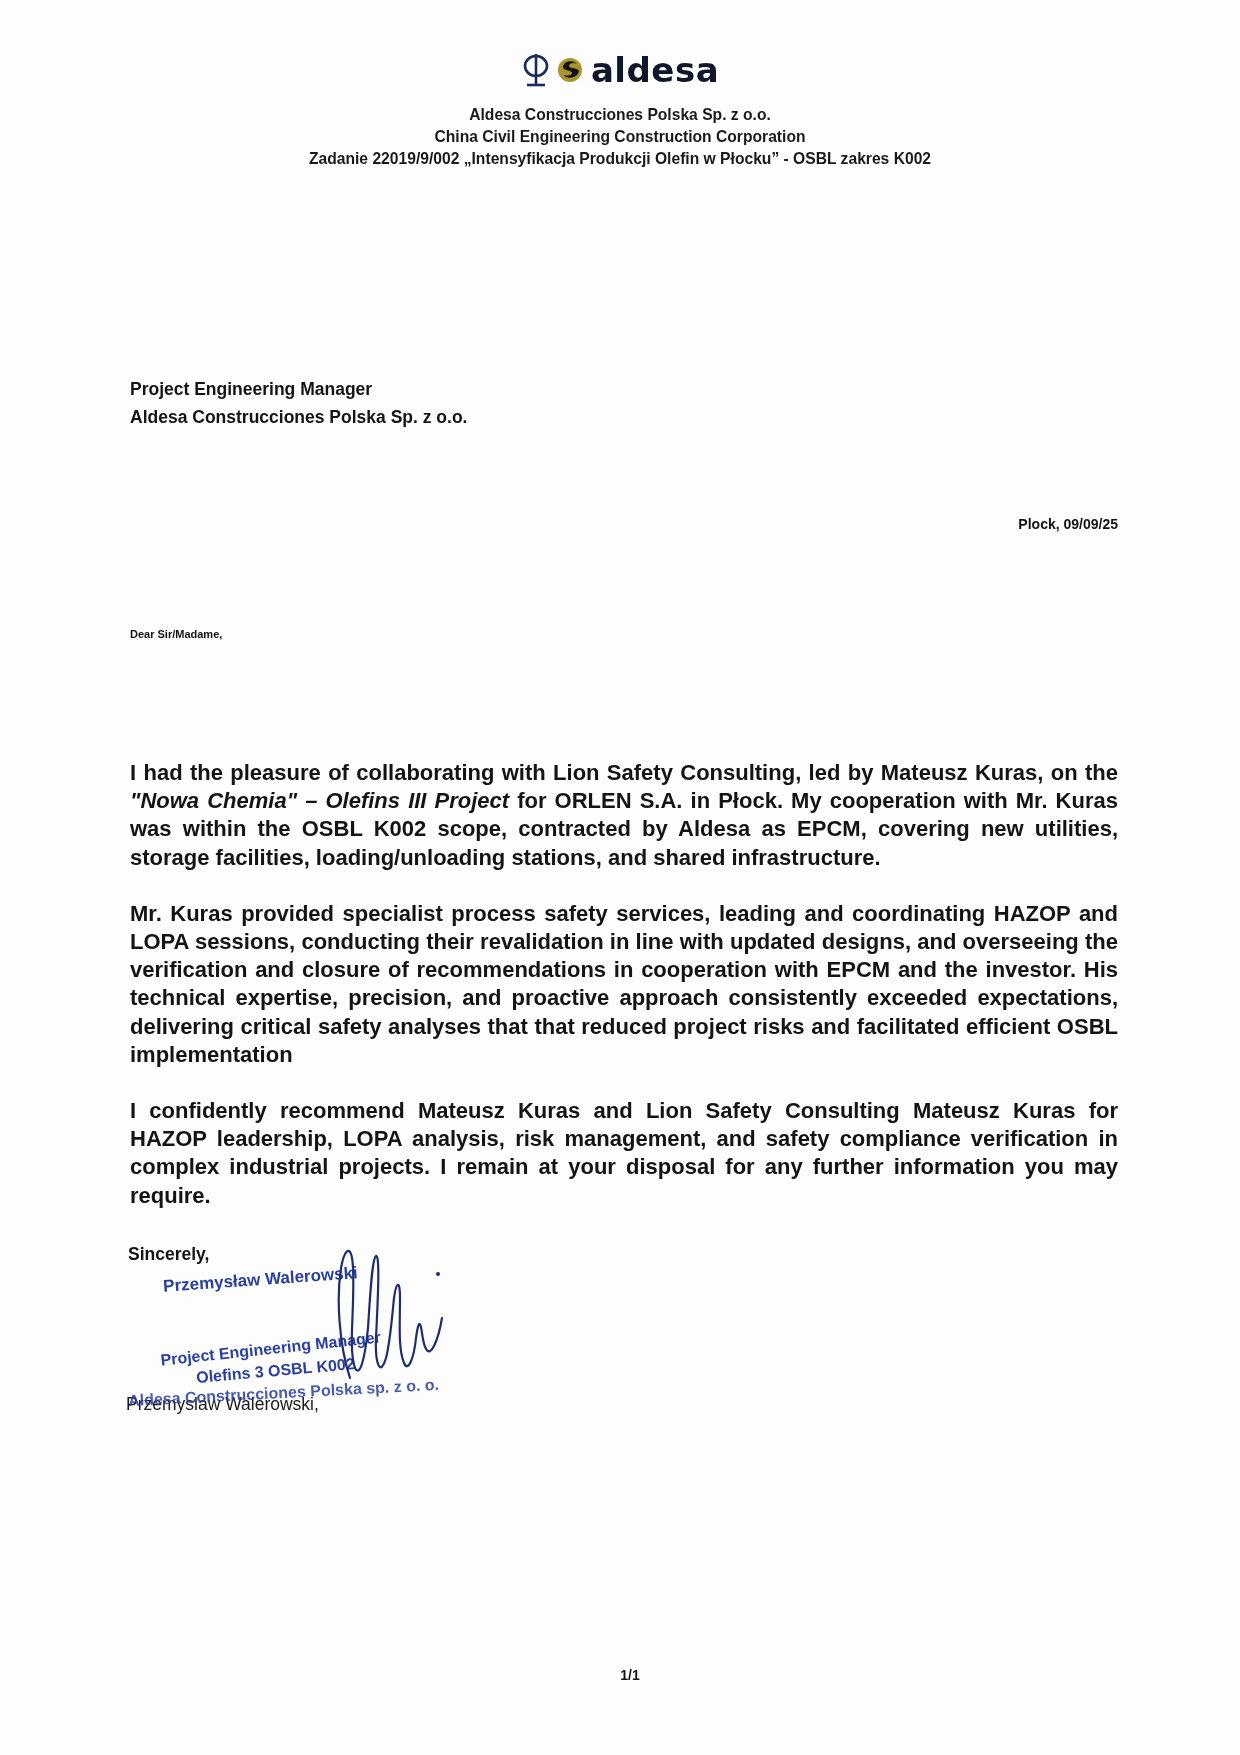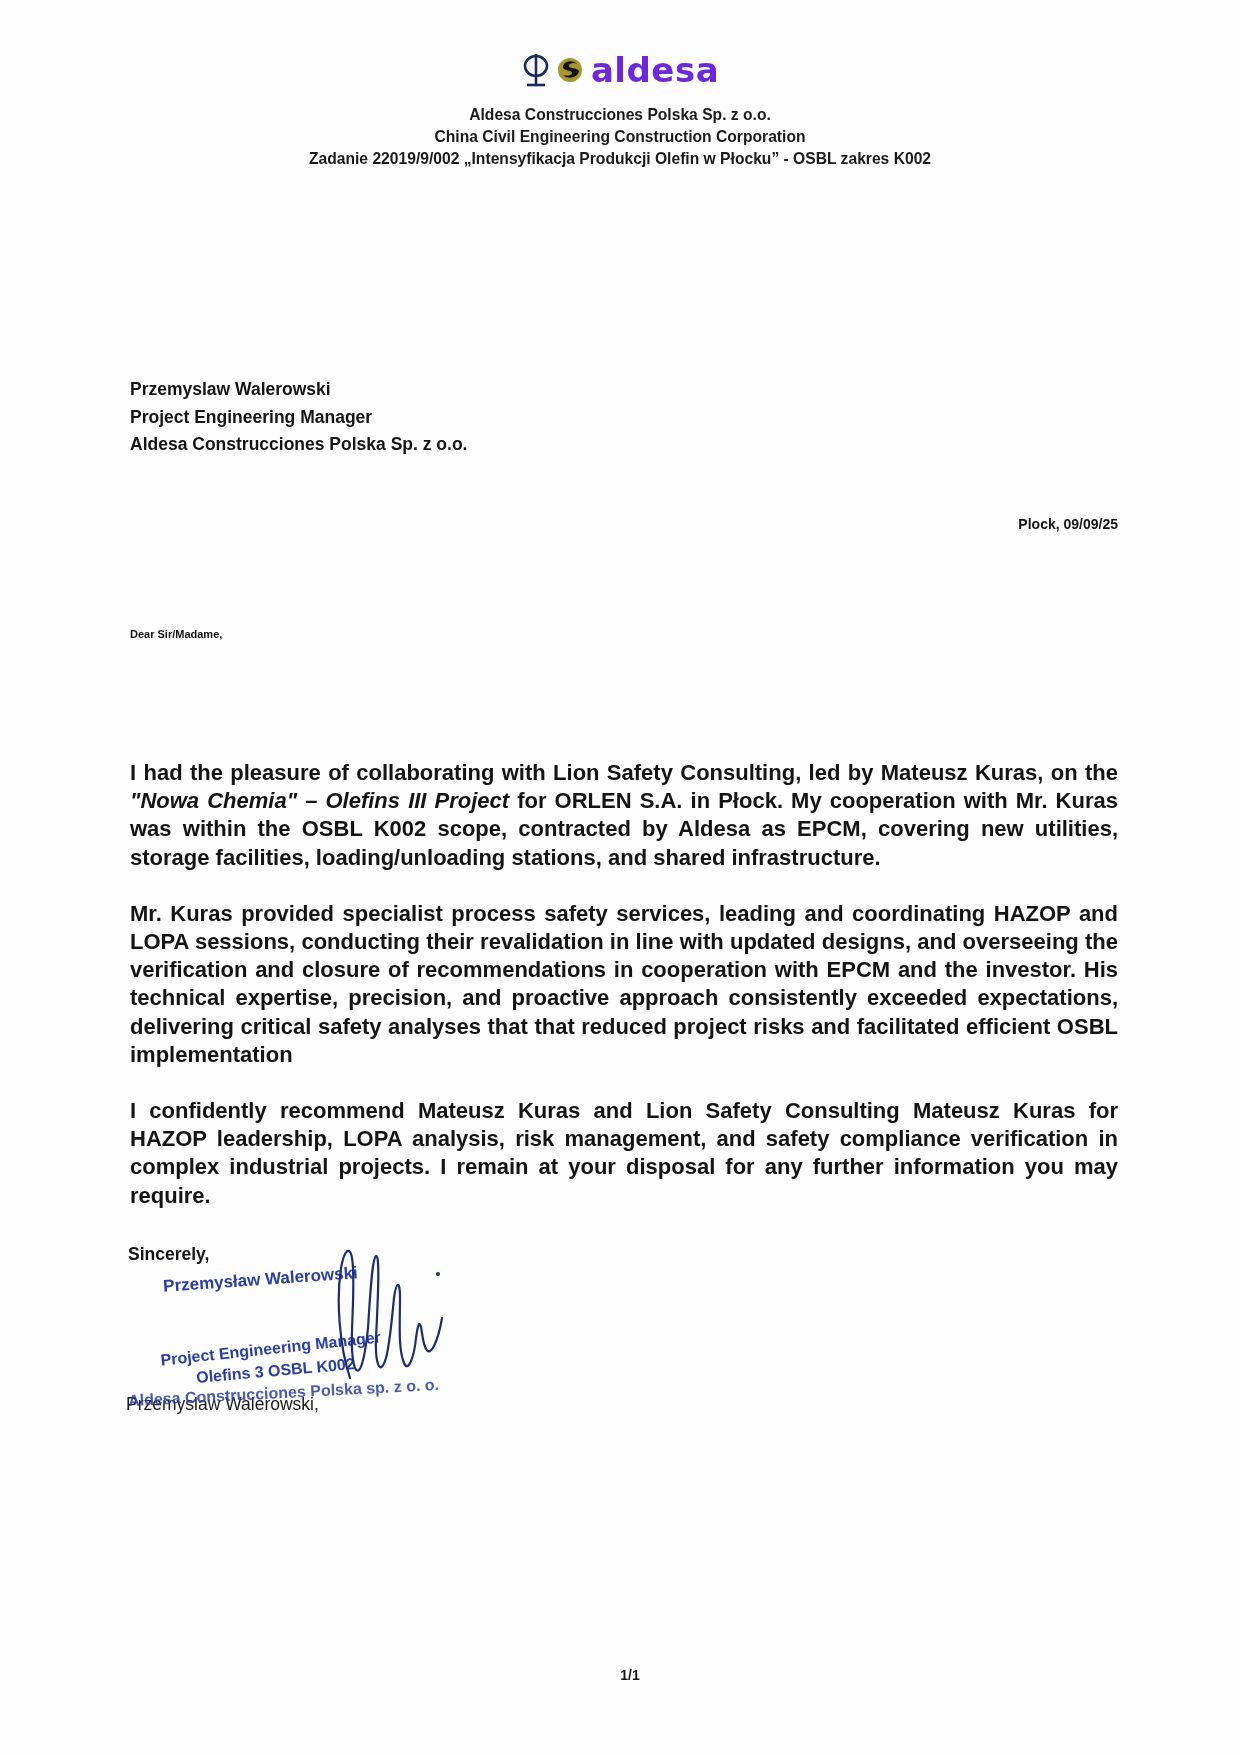--- a/index.html
+++ b/index.html
@@ -14,21 +14,21 @@
     .page { position: absolute; left: 0; top: 0; width: 1240px; height: 1755px; }
 
     .logo {
       position: absolute; top: 52px; left: 0; width: 1240px;
       display: flex; justify-content: center; align-items: center; gap: 6px;
     }
     .logo-phi { width: 30px; height: 36px; }
     .logo-ball { width: 26px; height: 26px; }
     .logo-word {
       font-family: "DejaVu Sans", sans-serif; font-weight: bold;
-      font-size: 34px; color: #6d28d9; letter-spacing: 0.5px; line-height: 36px;
+      font-size: 34px; color: #0f172a; letter-spacing: 0.5px; line-height: 36px;
       margin-left: 2px;
     }
 
     .header-lines {
       position: absolute; top: 104px; left: 0; width: 1240px;
       text-align: center; font-size: 17px; font-weight: bold; line-height: 22px;
       color: #1a1a1a;
     }
     .header-lines div { transform: scaleX(0.92); }
 
@@ -101,21 +101,20 @@
     <span class="logo-word">aldesa</span>
   </div>
 
   <div class="header-lines">
     <div>Aldesa Construcciones Polska Sp. z o.o.</div>
     <div>China Civil Engineering Construction Corporation</div>
     <div>Zadanie 22019/9/002 „Intensyfikacja Produkcji Olefin w Płocku” - OSBL zakres K002</div>
   </div>
 
   <div class="recipient">
-    <div>Przemyslaw Walerowski</div>
     <div>Project Engineering Manager</div>
     <div>Aldesa Construcciones Polska Sp. z o.o.</div>
   </div>
 
   <div class="date">Plock, 09/09/25</div>
 
   <div class="salutation">Dear Sir/Madame,</div>
 
   <div class="body-text">
     <p><span class="med">I had the pleasure of collaborating with </span><b>Lion Safety Consulting</b><span class="med">, led by </span><b>Mateusz Kuras</b><span class="med">, on the </span><i class="med">"Nowa Chemia" – Olefins III Project</i><span class="med"> for </span><b>ORLEN S.A.</b><span class="med"> in Płock. My cooperation with Mr. Kuras was within the OSBL K002 scope, contracted by Aldesa as EPCM, covering new utilities, storage facilities, loading/unloading stations, and shared infrastructure.</span></p>

